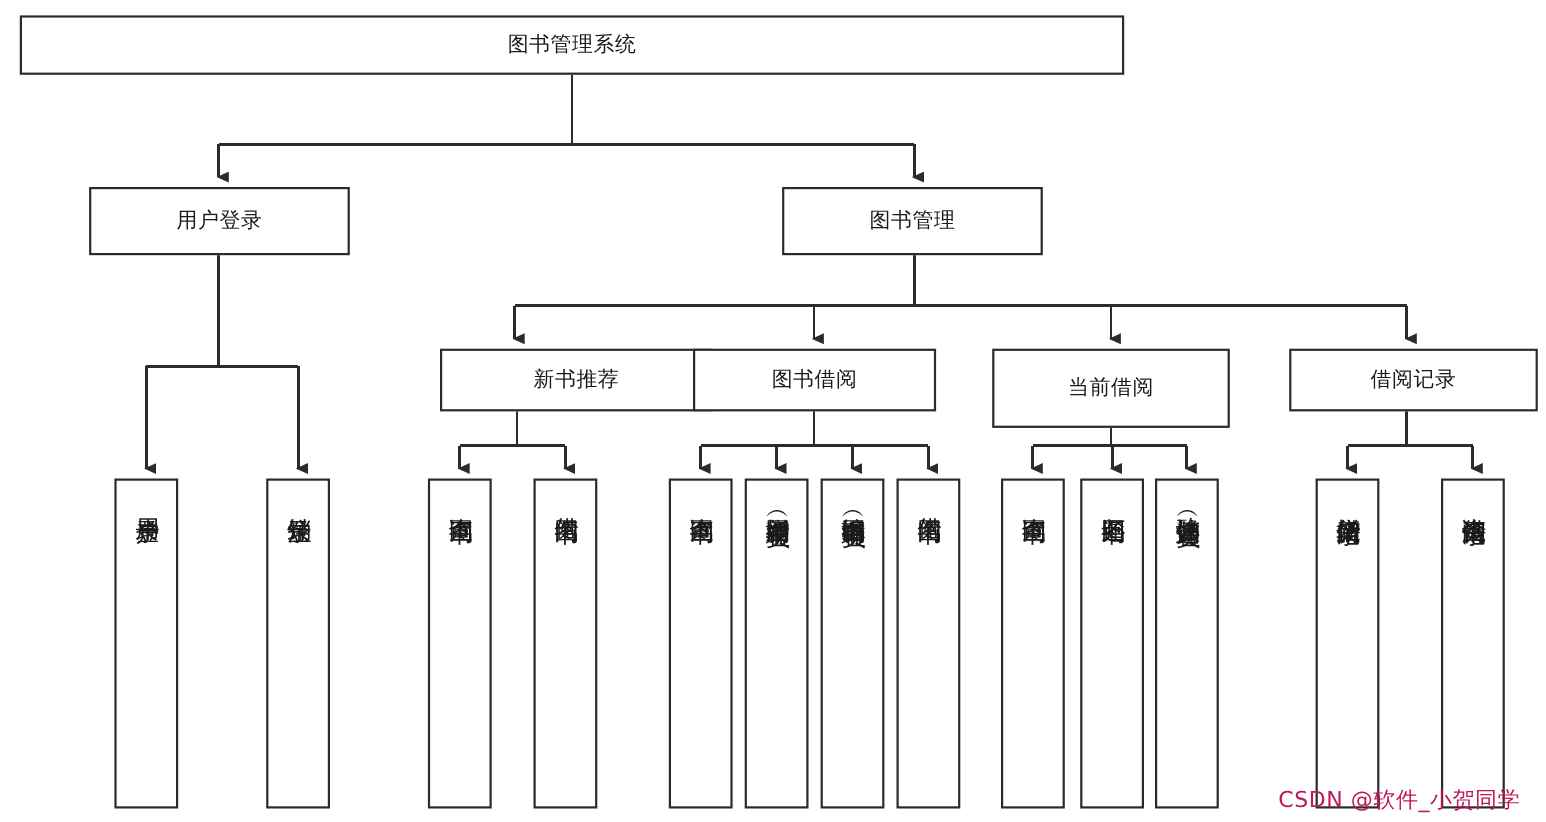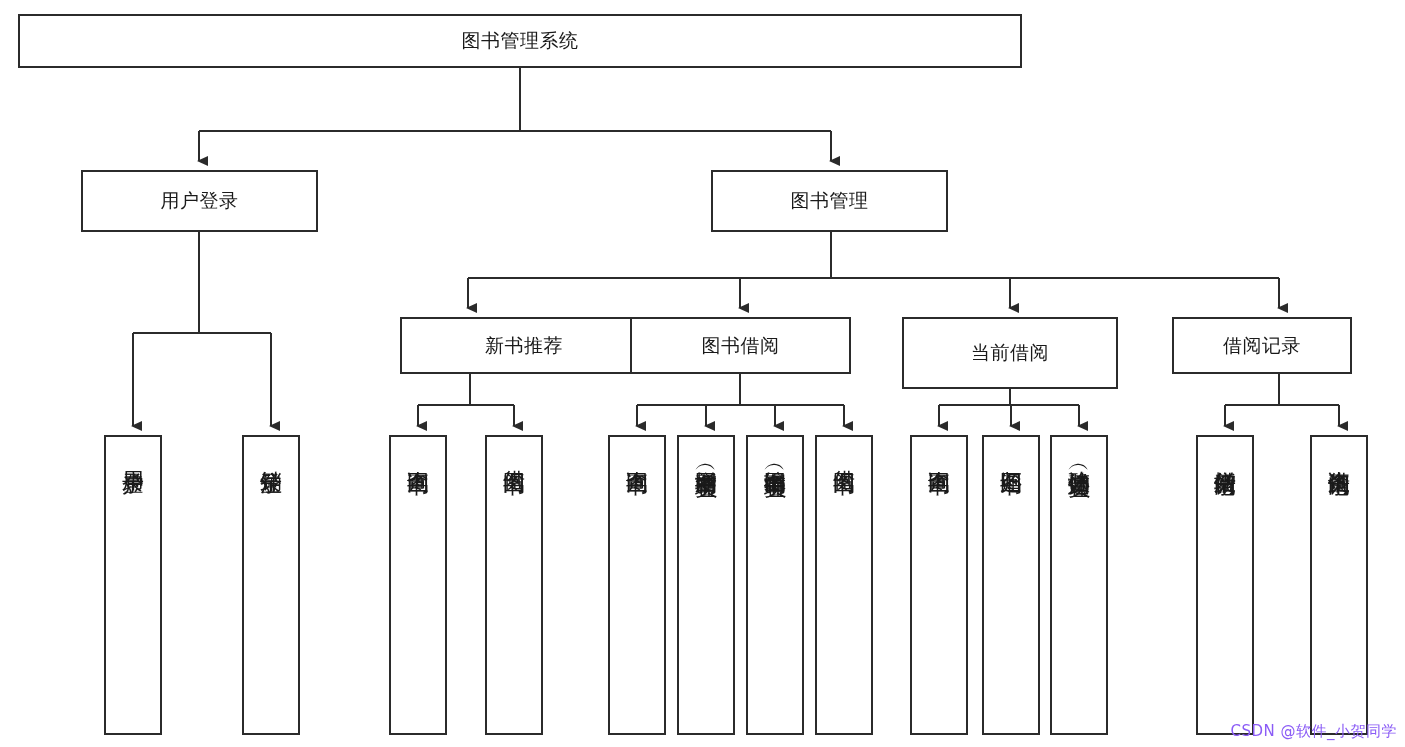--- a/index.html
+++ b/index.html
@@ -52,24 +52,24 @@
   .node-box.leaf .node-label {
     writing-mode: vertical-rl;
     text-orientation: upright;
     font-size: 22px;
     line-height: 1.28;
     letter-spacing: 1px;
     white-space: nowrap;
   }
   .watermark {
     position: absolute;
-    right: 8px;
+    right: 23px;
     bottom: 6px;
-    font-size: 15px;
-    color: #8b5cf6;
+    font-size: 20px;
+    color: #be185d;
     letter-spacing: 0.5px;
     white-space: nowrap;
     z-index: 5;
   }
 </style>
 </head>
 <body>
 
 <div id="diagram-root">
 
@@ -141,21 +141,21 @@
 
   <div class="node-box" style="left:362px; top:317px; width:248px; height:57px;margin-left:38px;">
     <span class="node-label">新书推荐</span>
   </div>
   <div class="node-box" style="left:630px; top:317px; width:221px; height:57px;align-items:center;">
     <span class="node-label">图书借阅</span>
   </div>
   <div class="node-box" style="left:902px; top:317px; width:216px; height:72px;">
     <span class="node-label">当前借阅</span>
   </div>
-  <div class="node-box" style="left:1172px; top:317px; width:180px; height:57px;">
+  <div class="node-box" style="left:1172px; top:317px; width:226px; height:57px;">
     <span class="node-label">借阅记录</span>
   </div>
 
   <div class="node-box leaf" style="left:104px; top:435px; width:58px; height:300px;">
     <span class="node-label">用户登录</span>
   </div>
   <div class="node-box leaf" style="left:242px; top:435px; width:58px; height:300px;">
     <span class="node-label">注销登录</span>
   </div>
 

